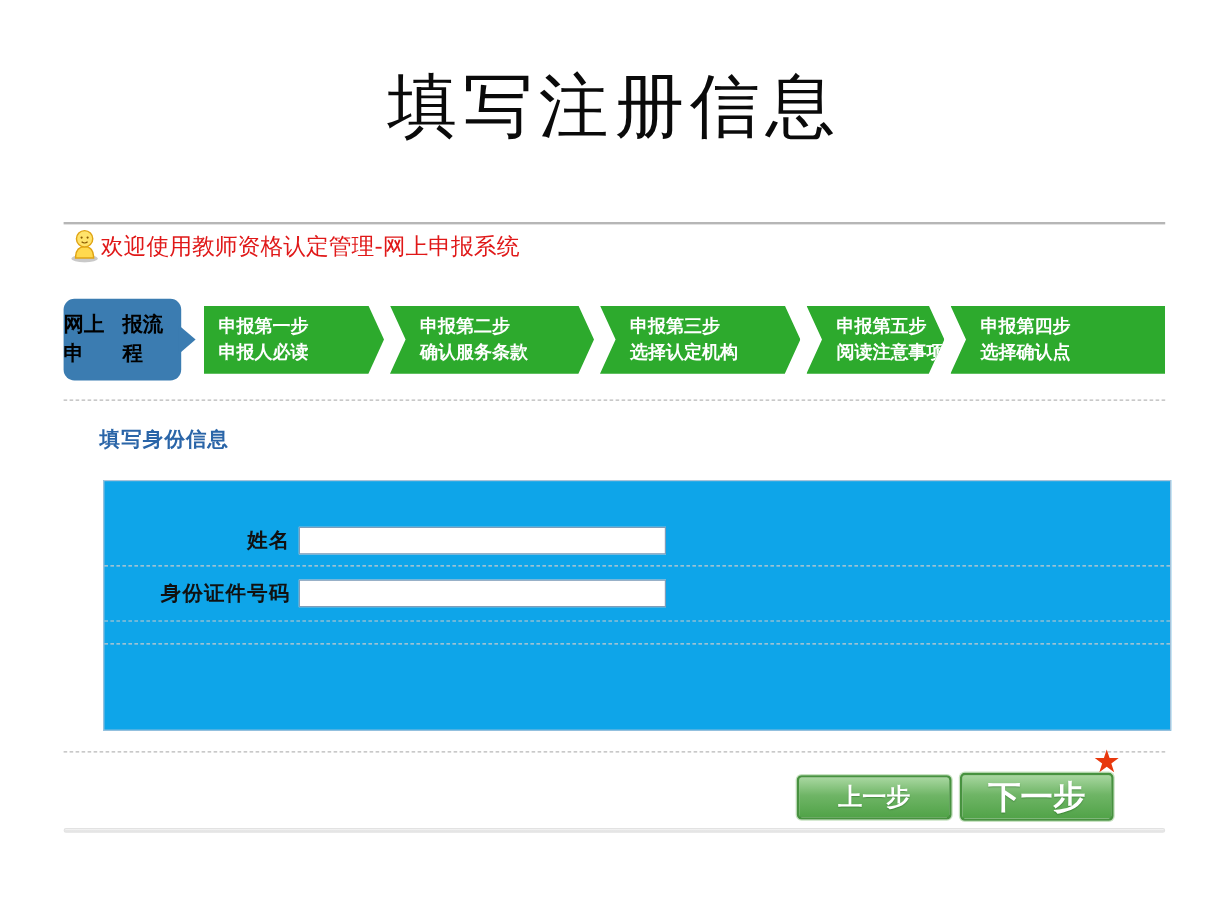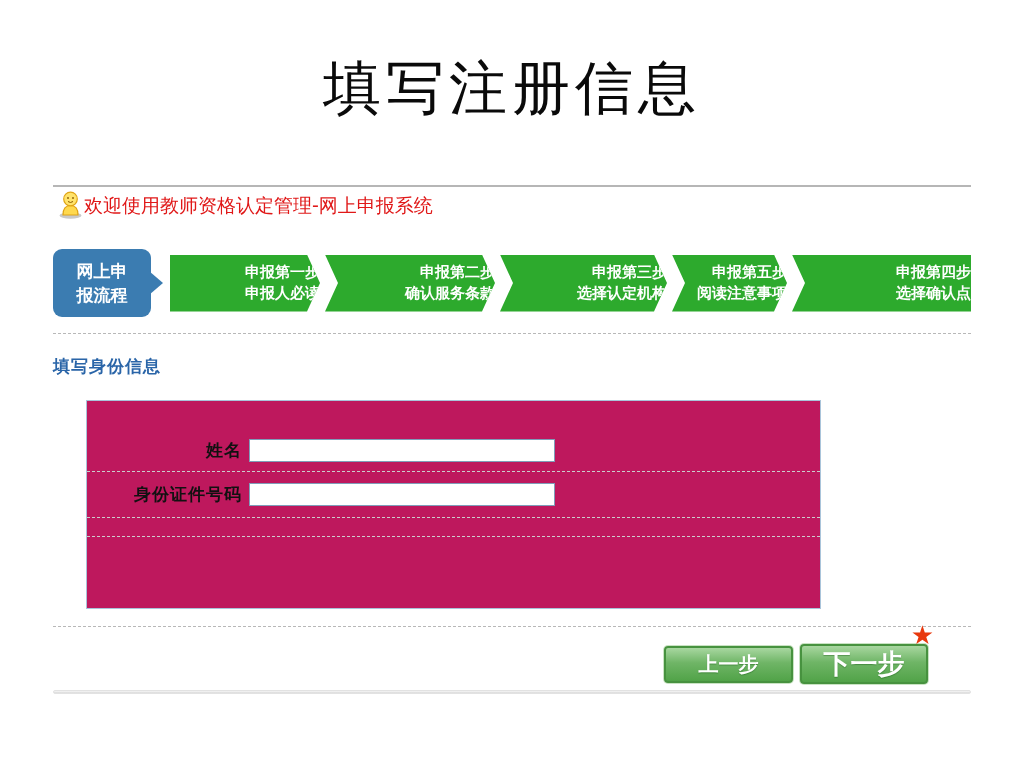--- a/index.html
+++ b/index.html
@@ -13,45 +13,45 @@
 
   .content { position:absolute; left:53px; top:0; width:918px; }
 
   .topline { margin-top:185px; border-top:2px solid #b6b6b6; }
 
   .welcome { margin-top:4px; height:30px; display:flex; align-items:center; padding-left:4px; }
   .welcome-text { color:#e01818; font-size:19px; }
 
   .steps { margin-top:28px; height:68px; display:flex; align-items:center; }
   .intro { width:98px; height:68px; background:#3b7cb1; border-radius:9px; flex:none;
-           color:#ffffff; font-weight:bold; font-size:17px; line-height:24px;
-           display:flex; flex-direction:column; justify-content:center; align-items:center;
+           color:#000000; font-weight:bold; font-size:17px; line-height:24px;
+           display:flex; flex-direction:row; justify-content:center; align-items:center;
            position:relative; }
   .intro::after { content:""; position:absolute; left:96px; top:50%; margin-top:-12px;
            width:0; height:0; border:12px solid transparent; border-right:0;
            border-left:14px solid #3b7cb1; }
   .step-list { display:flex; gap:5px; margin-left:19px; height:57px; flex:1; }
   .step { background:#2daa2d; color:#ffffff; font-weight:bold; font-size:15px;
           line-height:21px; padding-top:7px; padding-left:25px; flex:none;
           clip-path:polygon(0 0, calc(100% - 13px) 0, 100% 50%, calc(100% - 13px) 100%, 0 100%, 13px 50%); }
   .step:first-child { padding-left:12px;
           clip-path:polygon(0 0, calc(100% - 13px) 0, 100% 50%, calc(100% - 13px) 100%, 0 100%); }
   .step:last-child { flex:1;
           clip-path:polygon(0 0, 100% 0, 100% 100%, 0 100%, 13px 50%); }
   .step-w1 { width:150px; } .step-w2 { width:170px; } .step-w3 { width:167px; } .step-w4 { width:165px; }
-  .step div { white-space:nowrap;text-align:right; }
+  .step div { white-space:nowrap; }
 
   .dashline { border-top:1px dashed #b8b8b8; }
   .dash-after-steps { margin-top:16px; }
 
-  .section-heading { margin-top:21px; color:#2a65a8;
+  .section-heading { margin-top:21px; margin-left:30px; color:#2a65a8;
           font-size:17px; font-weight:bold; letter-spacing:1px; }
 
-  .formbox { margin-top:22px; margin-left:33px; width:735px; height:209px;
-          border:1px solid #a9c4da; background:#be185d; display:flex; flex-direction:column;justify-content:flex-end; }
+  .formbox { margin-top:22px; margin-left:33px; width:890px; height:209px;
+          border:1px solid #a9c4da; background:#0ea5e9; display:flex; flex-direction:column;justify-content:flex-end; }
   .frow { display:flex; align-items:center; }
   .frow + .frow { border-top:1px dashed #cccccc; }
   .frow-name { height:70px; align-items:flex-end; padding-bottom:9px; }
   .frow-type { height:51px; }
   .frow-num  { height:46px; }
   .frow-empty1 { height:19px; }
   .frow-empty2 { flex:1; }
   .flabel { width:162px; text-align:right; padding-right:7px; font-weight:bold;
           font-size:17px; color:#111; letter-spacing:1px; flex:none; white-space:nowrap; }
   .tinput { width:306px; height:23px; border:1px solid #7f9db9; background:#fff;

